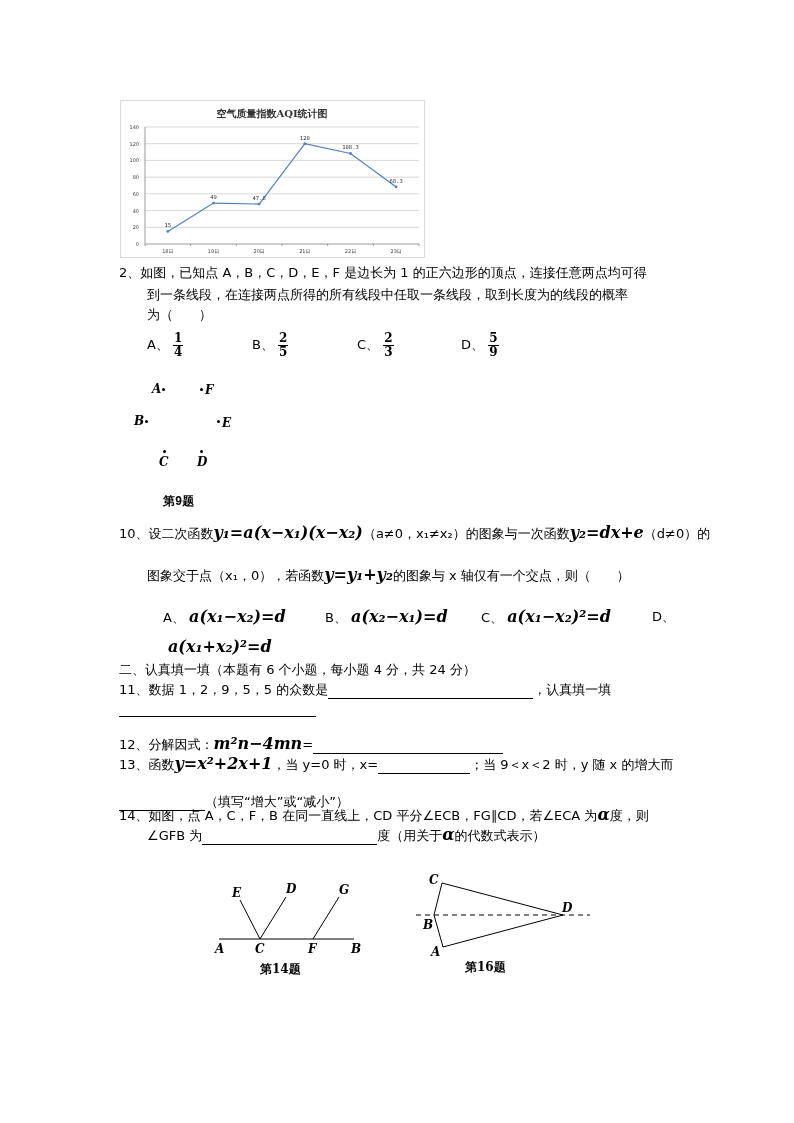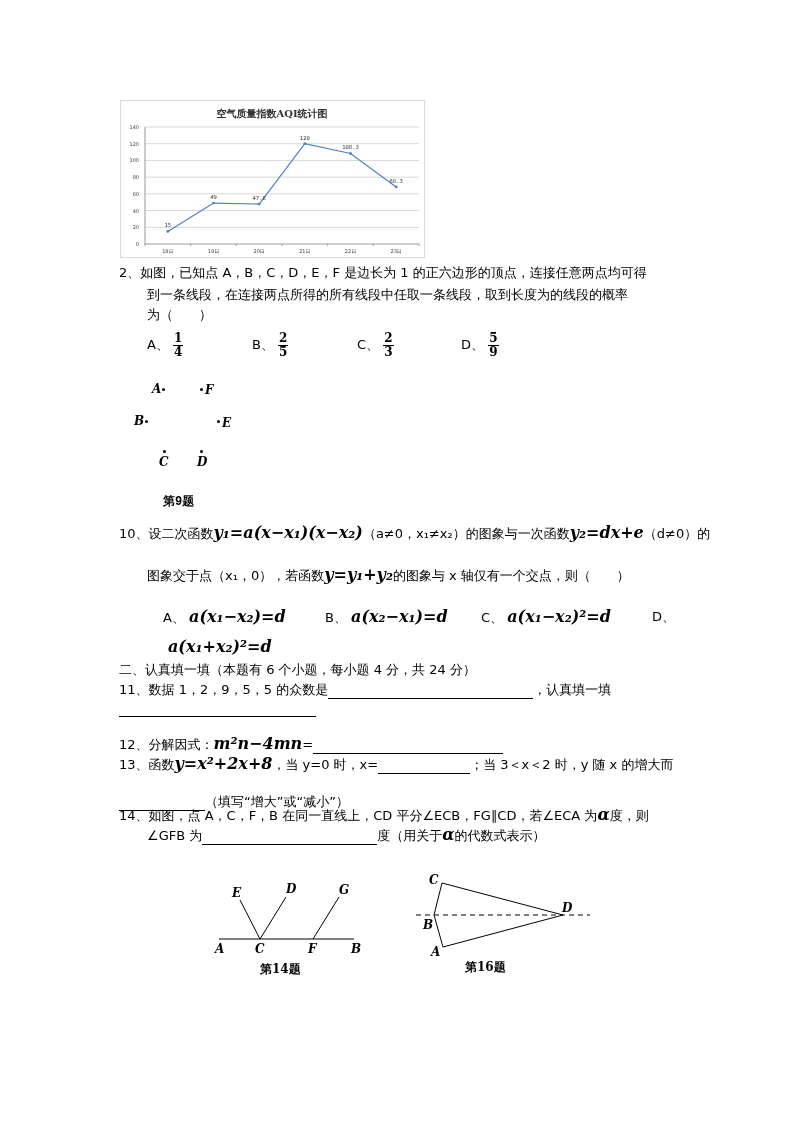--- a/index.html
+++ b/index.html
@@ -136,21 +136,21 @@
 <div class="abs txt" style="left:119px;top:681px;">
   <span>11、数据 1，2，9，5，5 的众数是</span><span class="blank" style="width:205px;"></span><span>，认真填一填</span>
 </div>
 <div class="abs" style="left:119px;top:716px;width:197px;border-bottom:1px solid #000;"></div>
 
 <div class="abs txt" style="left:119px;top:723px;margin-top:12px;">
   <span>12、分解因式：</span><span class="math">m²n−4mn</span><span>=</span><span class="blank" style="width:190px;"></span>
 </div>
 
 <div class="abs txt" style="left:119px;top:755px;">
-  <span>13、函数</span><span class="math">y=x²+2x+8</span><span>，当 y=0 时，x=</span><span class="blank" style="width:92px;"></span><span>；当 3＜x＜2 时，y 随 x 的增大而</span>
+  <span>13、函数</span><span class="math">y=x²+2x+1</span><span>，当 y=0 时，x=</span><span class="blank" style="width:92px;"></span><span>；当 9＜x＜2 时，y 随 x 的增大而</span>
 </div>
 <div class="abs txt" style="left:119px;top:785px;margin-top:8px;">
   <span class="blank" style="width:86px;"></span><span>（填写“增大”或“减小”）</span>
 </div>
 
 <div class="abs txt" style="left:119px;top:806px;">
   <span>14、如图，点 A，C，F，B 在同一直线上，CD 平分∠ECB，FG∥CD，若∠ECA 为</span><span class="math">α</span><span>度，则</span>
 </div>
 <div class="abs txt" style="left:147px;top:826px;">
   <span>∠GFB 为</span><span class="blank" style="width:175px;"></span><span>度（用关于</span><span class="math">α</span><span>的代数式表示）</span>

